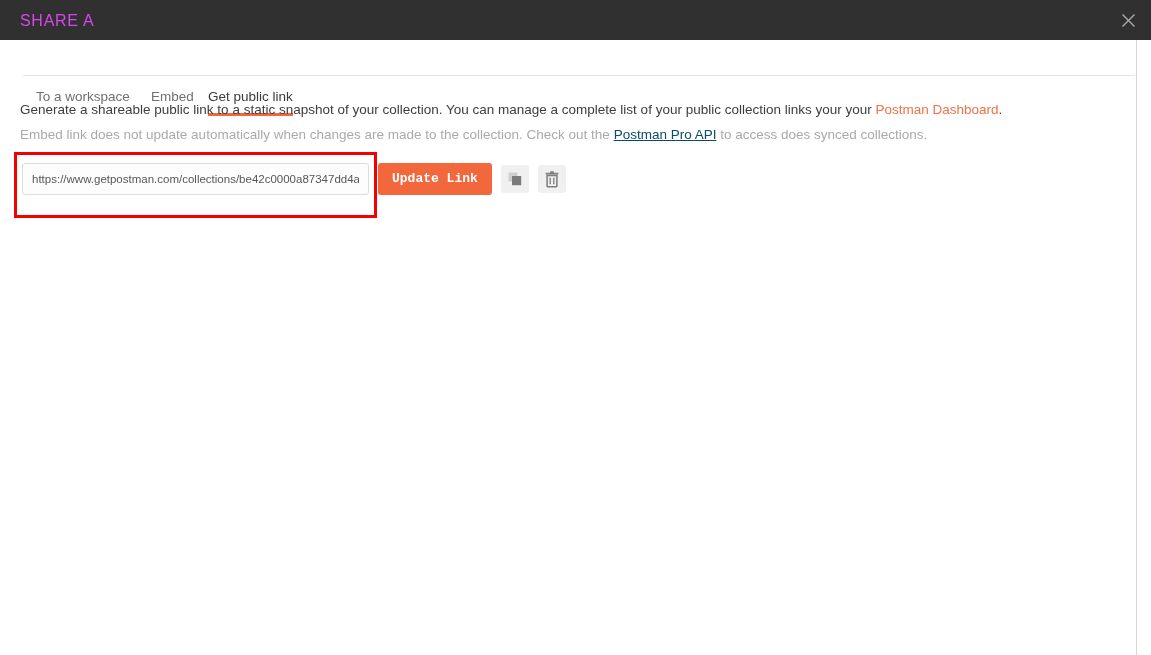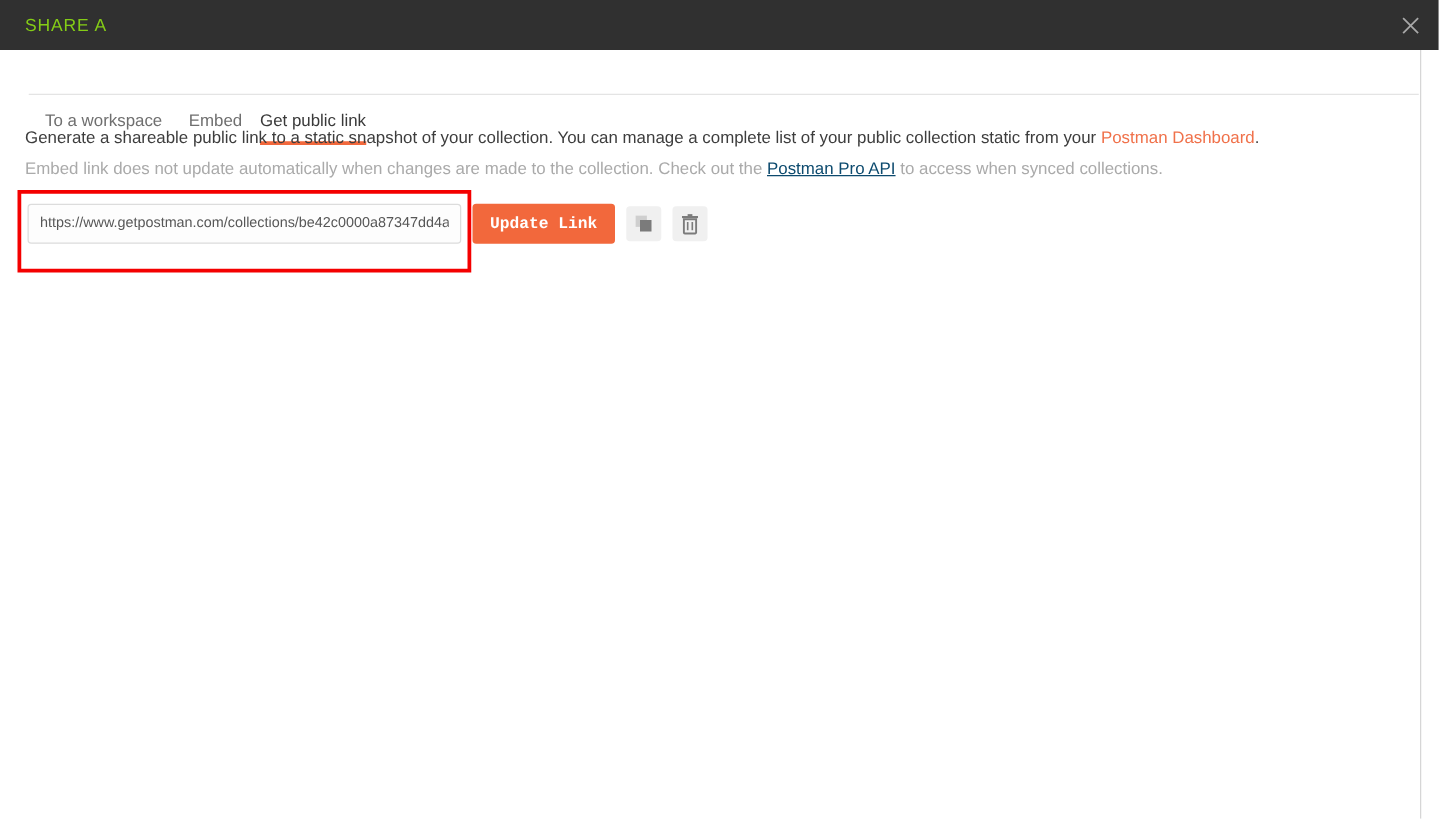--- a/index.html
+++ b/index.html
@@ -44,23 +44,23 @@
     left: 0;
     top: 0;
     width: 1151px;
     height: 40px;
     background: #303030;
   }
   #modal-title {
     position: absolute;
     left: 20px;
     top: 12px;
-    font-size: 14px;
+    font-size: 16px;
     letter-spacing: 0.7px;
-    color: #84cc16;
+    color: #d946ef;
     font-weight: 400;
     white-space: nowrap;
   }
   #close-button {
     position: absolute;
     right: 0px;
     top: 0px;
     width: 46px;
     height: 40px;
     display: flex;
@@ -238,22 +238,22 @@
       <span>Embed</span>
     </div>
     <div class="tab active" id="tab-get-public-link">
       <span>Get public link</span>
       <span class="tab-indicator"></span>
     </div>
   </div>
   <div id="tab-underline"></div>
 
   <div id="copy-block">
-    <div id="description-primary"><span>Generate a shareable public link to a static snapshot of your collection. You can manage a complete list of your public collection static from your </span><a class="link-orange">Postman Dashboard</a><span>.</span></div>
-    <div id="description-secondary"><span>Embed link does not update automatically when changes are made to the collection. Check out the </span><a class="link-underline">Postman Pro API</a><span> to access when synced collections.</span></div>
+    <div id="description-primary"><span>Generate a shareable public link to a static snapshot of your collection. You can manage a complete list of your public collection links your your </span><a class="link-orange">Postman Dashboard</a><span>.</span></div>
+    <div id="description-secondary"><span>Embed link does not update automatically when changes are made to the collection. Check out the </span><a class="link-underline">Postman Pro API</a><span> to access does synced collections.</span></div>
   </div>
 
   <div id="highlight-box"></div>
 
   <div id="link-row">
     <input id="public-link-input" type="text" value="https://www.getpostman.com/collections/be42c0000a87347dd4ad" style="">
     <button id="update-link-button">Update Link</button>
     <button class="icon-button">
       <span>
         <svg width="16" height="16" viewBox="0 0 16 16" aria-hidden="true">

